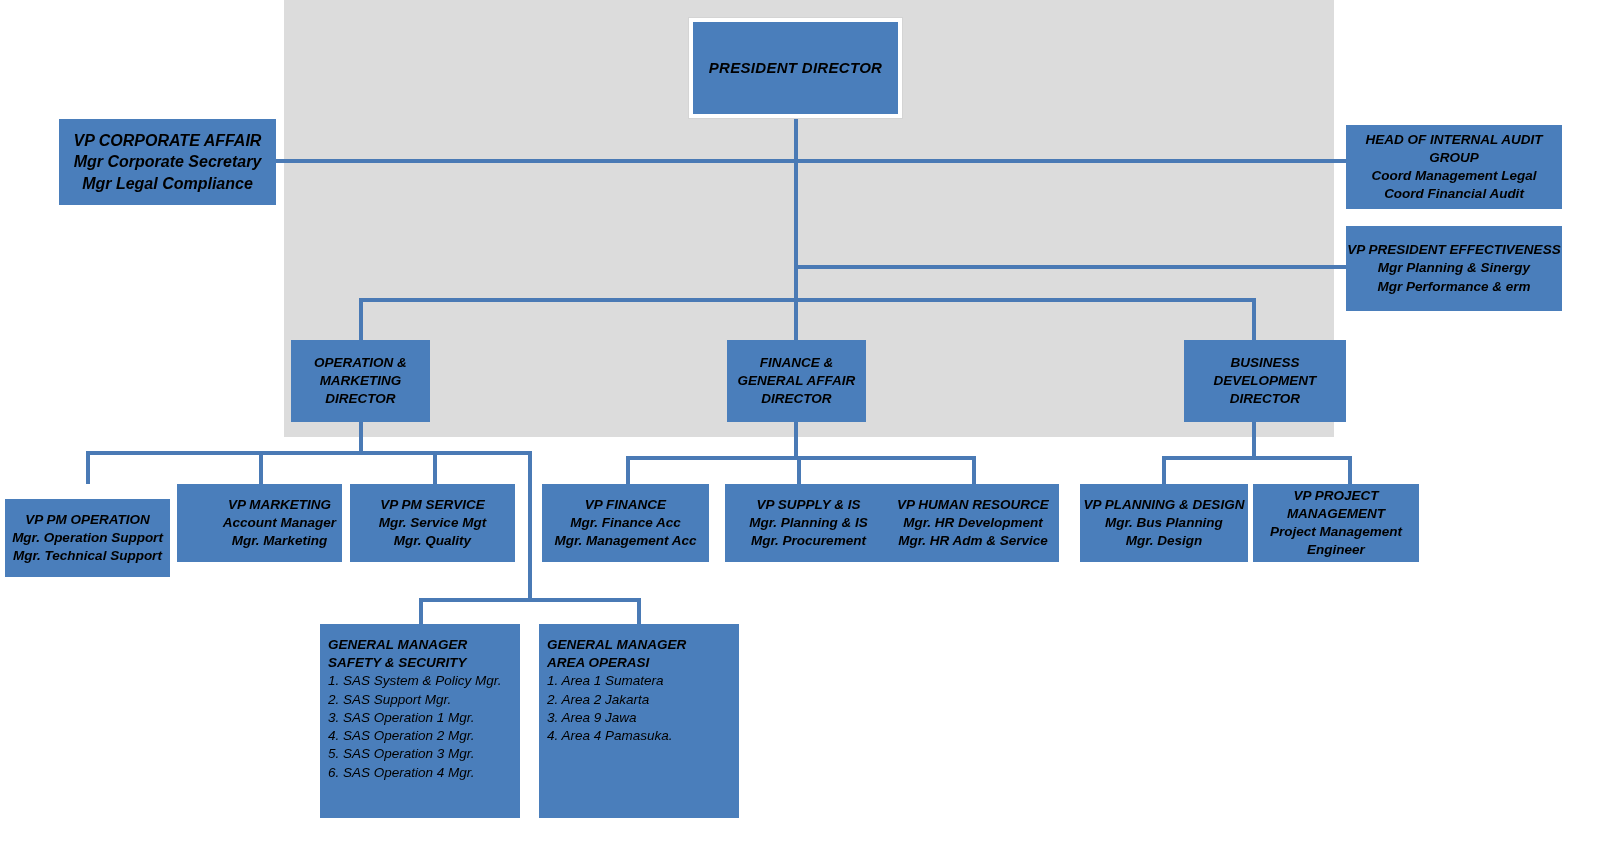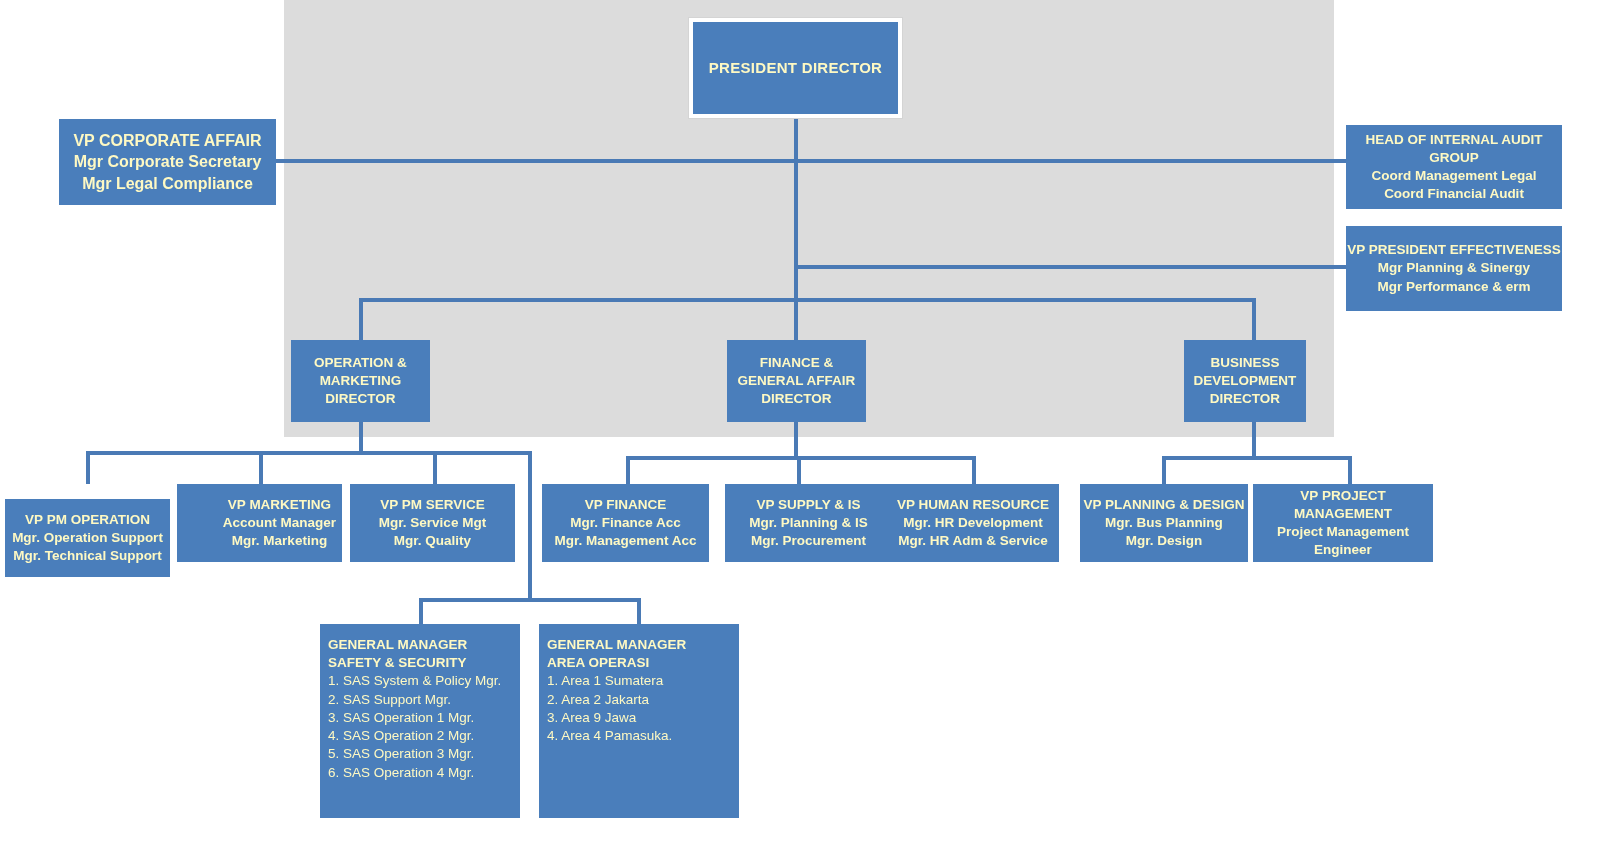--- a/index.html
+++ b/index.html
@@ -31,29 +31,30 @@
   .vline {
     position: absolute;
     background: #4a7ab5;
     width: 4px;
   }
 
   
   .node {
     position: absolute;
     background: #4a7ebb;
-    color: #fef9c3;
+    color: #000000;
     box-sizing: border-box;
     display: flex;
     flex-direction: column;
     justify-content: center;
     align-items: center;
     text-align: center;
     line-height: 1.35;
     z-index: 5;
+    font-style: italic;
   }
   .node .title {
     font-weight: bold;
   }
   .node .sub {
     font-weight: bold;
   }
   .node.president {
     border: 4px solid #ffffff;
     outline: 1px solid #d4d4d4;
@@ -138,21 +139,21 @@
     <span class="title">MARKETING</span>
     <span class="title">DIRECTOR</span>
   </div>
 
   <div class="node" style="left:727px; top:340px; width:139px; height:82px; font-size:13.5px;">
     <span class="title">FINANCE &amp;</span>
     <span class="title">GENERAL AFFAIR</span>
     <span class="title">DIRECTOR</span>
   </div>
 
-  <div class="node" style="left:1184px; top:340px; width:122px; height:82px; font-size:13.5px;">
+  <div class="node" style="left:1184px; top:340px; width:162px; height:82px; font-size:13.5px;">
     <span class="title">BUSINESS</span>
     <span class="title">DEVELOPMENT</span>
     <span class="title">DIRECTOR</span>
   </div>
 
   <div class="node" style="left:5px; top:484px; width:165px; height:78px; font-size:13.5px;margin-top:15px;">
     <span class="title">VP PM OPERATION</span>
     <span class="sub">Mgr. Operation Support</span>
     <span class="sub">Mgr. Technical Support</span>
   </div>
@@ -186,21 +187,21 @@
     <span class="sub">Mgr. HR Development</span>
     <span class="sub">Mgr. HR Adm &amp; Service</span>
   </div>
 
   <div class="node" style="left:1080px; top:484px; width:168px; height:78px; font-size:13.5px;">
     <span class="title">VP PLANNING &amp; DESIGN</span>
     <span class="sub">Mgr. Bus Planning</span>
     <span class="sub">Mgr. Design</span>
   </div>
 
-  <div class="node" style="left:1253px; top:484px; width:180px; height:78px; font-size:13.5px;">
+  <div class="node" style="left:1253px; top:484px; width:166px; height:78px; font-size:13.5px;">
     <span class="title">VP PROJECT MANAGEMENT</span>
     <span class="sub">Project Management</span>
     <span class="sub">Engineer</span>
   </div>
 
   <div class="node listbox" style="left:320px; top:624px; width:200px; height:194px; font-size:13.5px; padding:12px 0 0 8px;">
     <span class="title">GENERAL MANAGER</span>
     <span class="sub">SAFETY &amp; SECURITY</span>
     <span class="li">1.  SAS System &amp; Policy Mgr.</span>
     <span class="li">2. SAS Support Mgr.</span>

